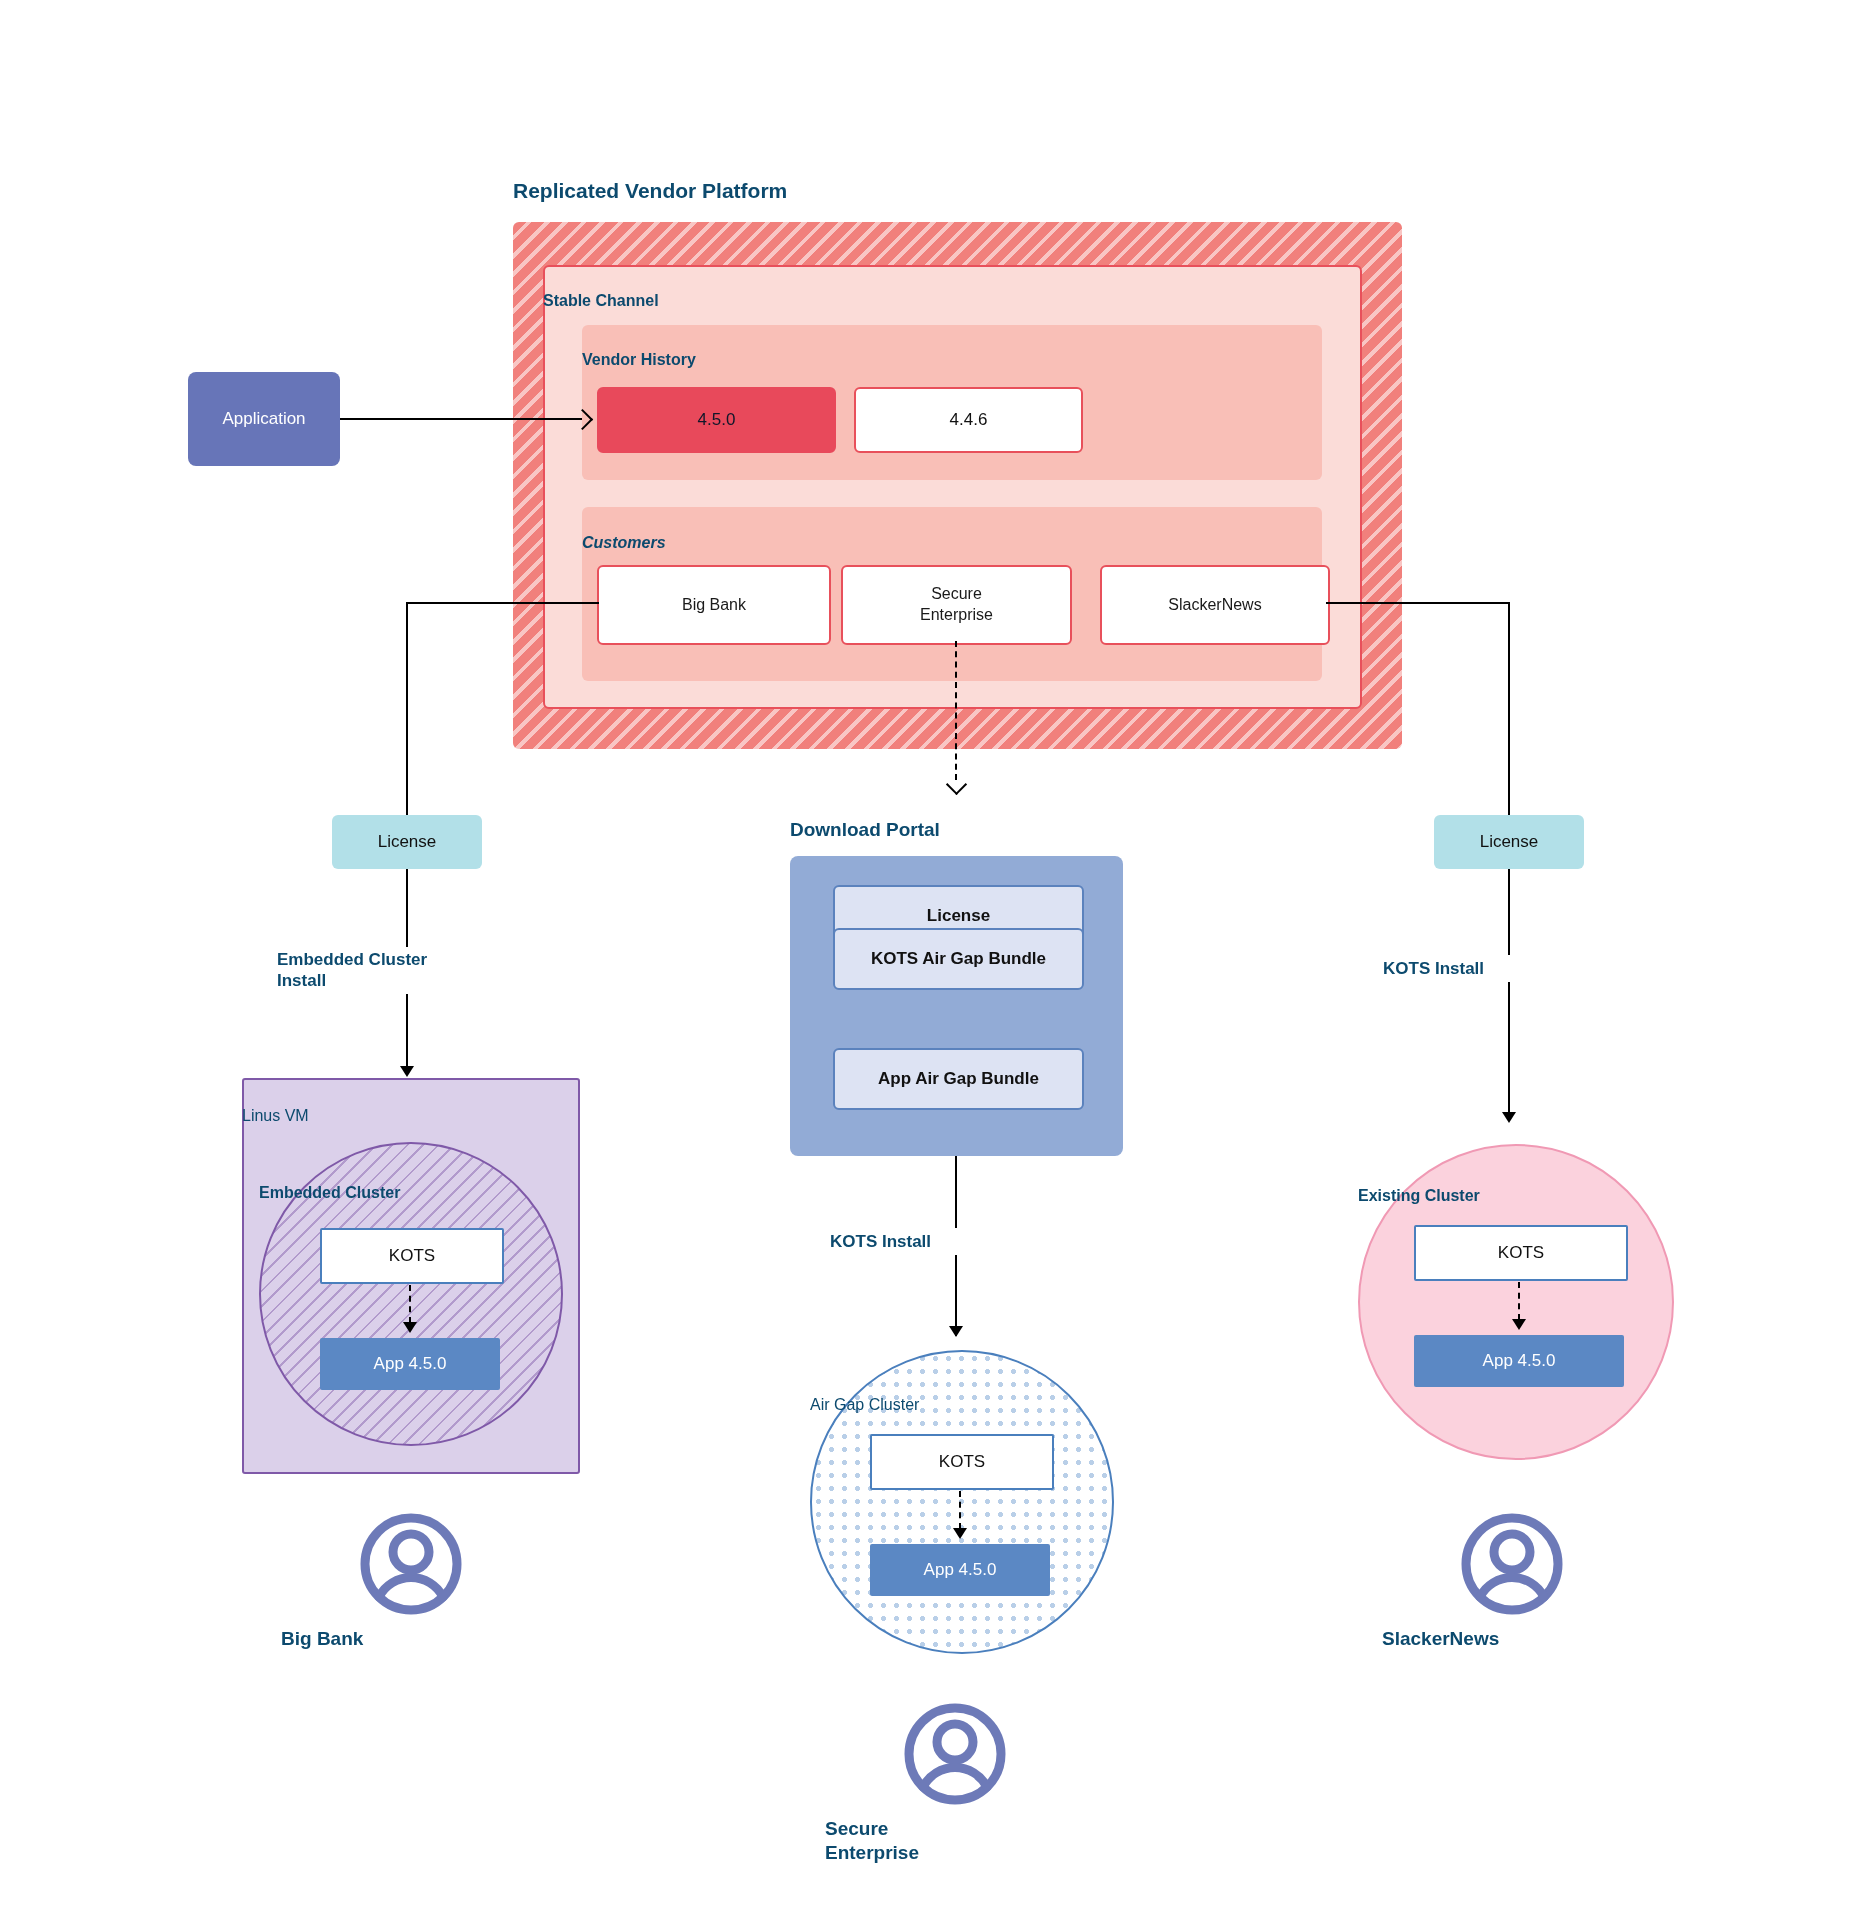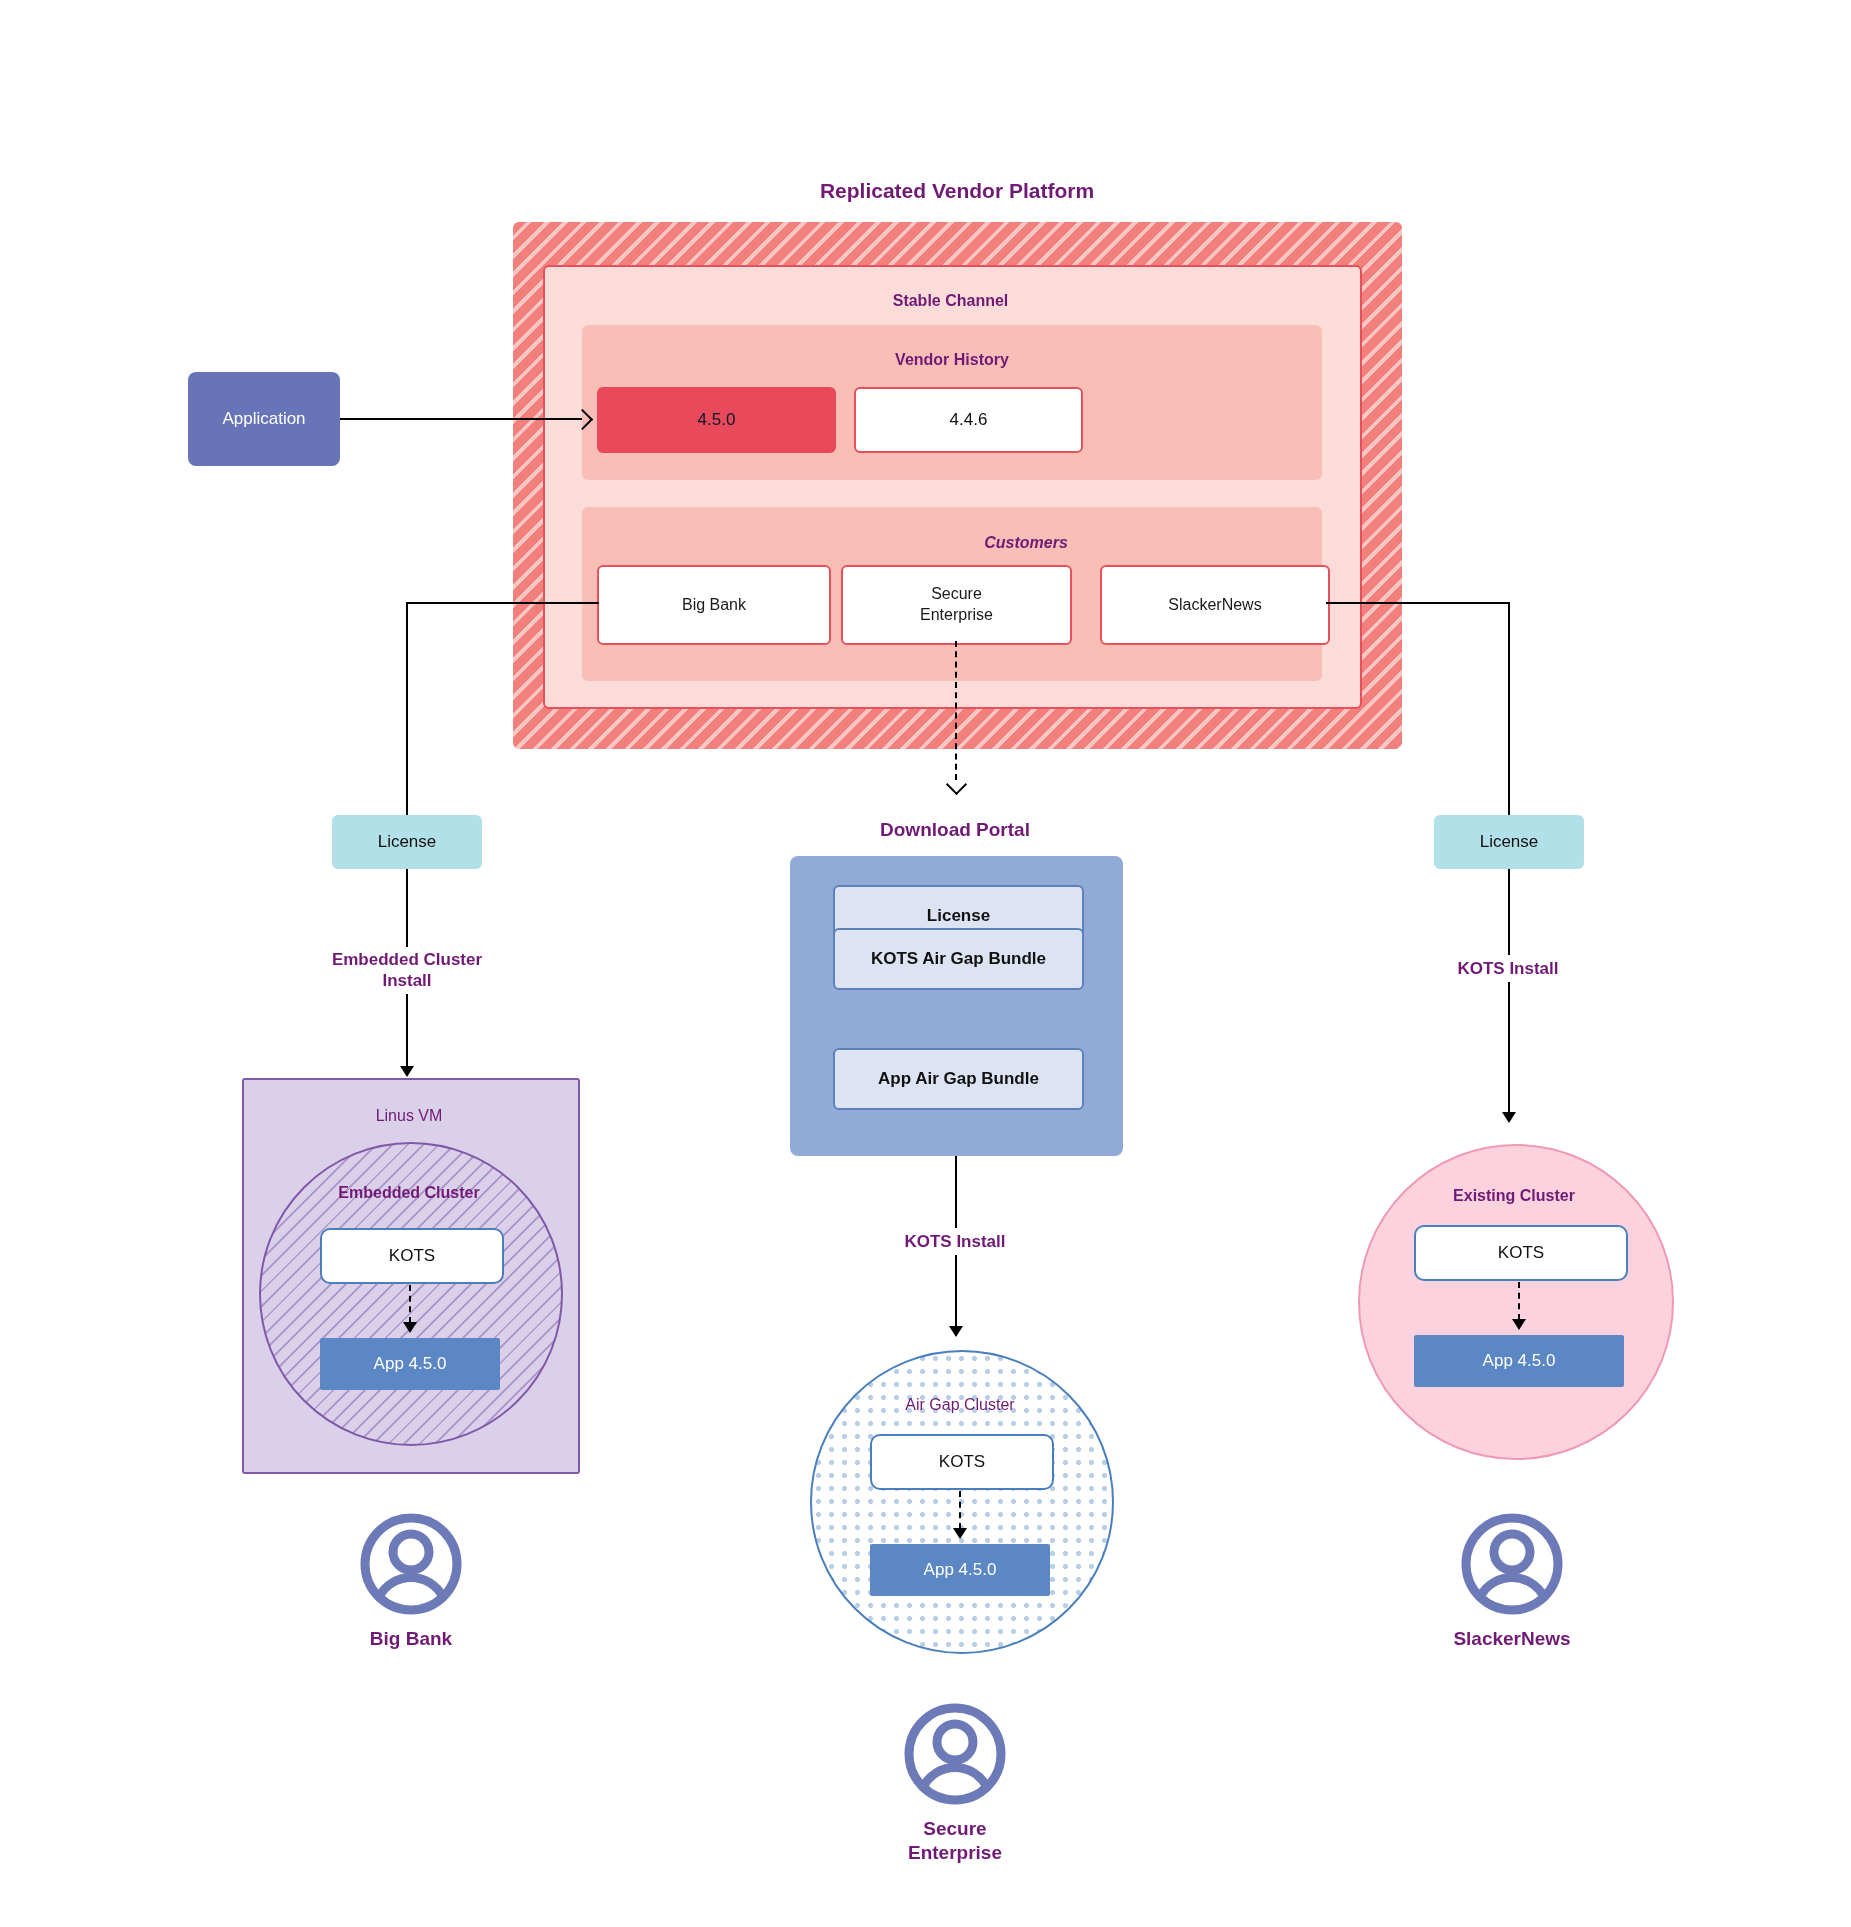--- a/index.html
+++ b/index.html
@@ -16,23 +16,22 @@
     width: 1851px;
     height: 1927px;
     background: #ffffff;
     overflow: hidden;
   }
   .abs { position: absolute; }
 
   
   .lbl {
     position: absolute;
-    text-align: center;
     font-family: "Liberation Sans", sans-serif;
-    color: #701a75;
+    color: #0c4a6e;
     white-space: pre-line;
     line-height: 1.25;
   }
   .title-lg { font-size: 21px; font-weight: 700; }
   .title-md { font-size: 19px; font-weight: 700; }
   .title-sm { font-size: 16px; font-weight: 700; }
   .plain-15 { font-size: 16px; font-weight: 400; }
   .plain-17 { font-size: 17px; font-weight: 400; }
 
   
@@ -138,21 +137,21 @@
     background-size: 13px 13px;
   }
   .existing-circle {
     border-radius: 50%;
     border: 2px solid #f099b4;
     background: #fbd2dd;
   }
   .kots-box {
     background: #ffffff;
     border: 2px solid #4a7fbd;
-    border-radius: 10px;
+    border-radius: 2px;
     display: flex;
     align-items: center;
     justify-content: center;
     font-size: 17px;
     color: #111111;
   }
   .appver-box {
     background: #5b88c4;
     border-radius: 2px;
     display: flex;

